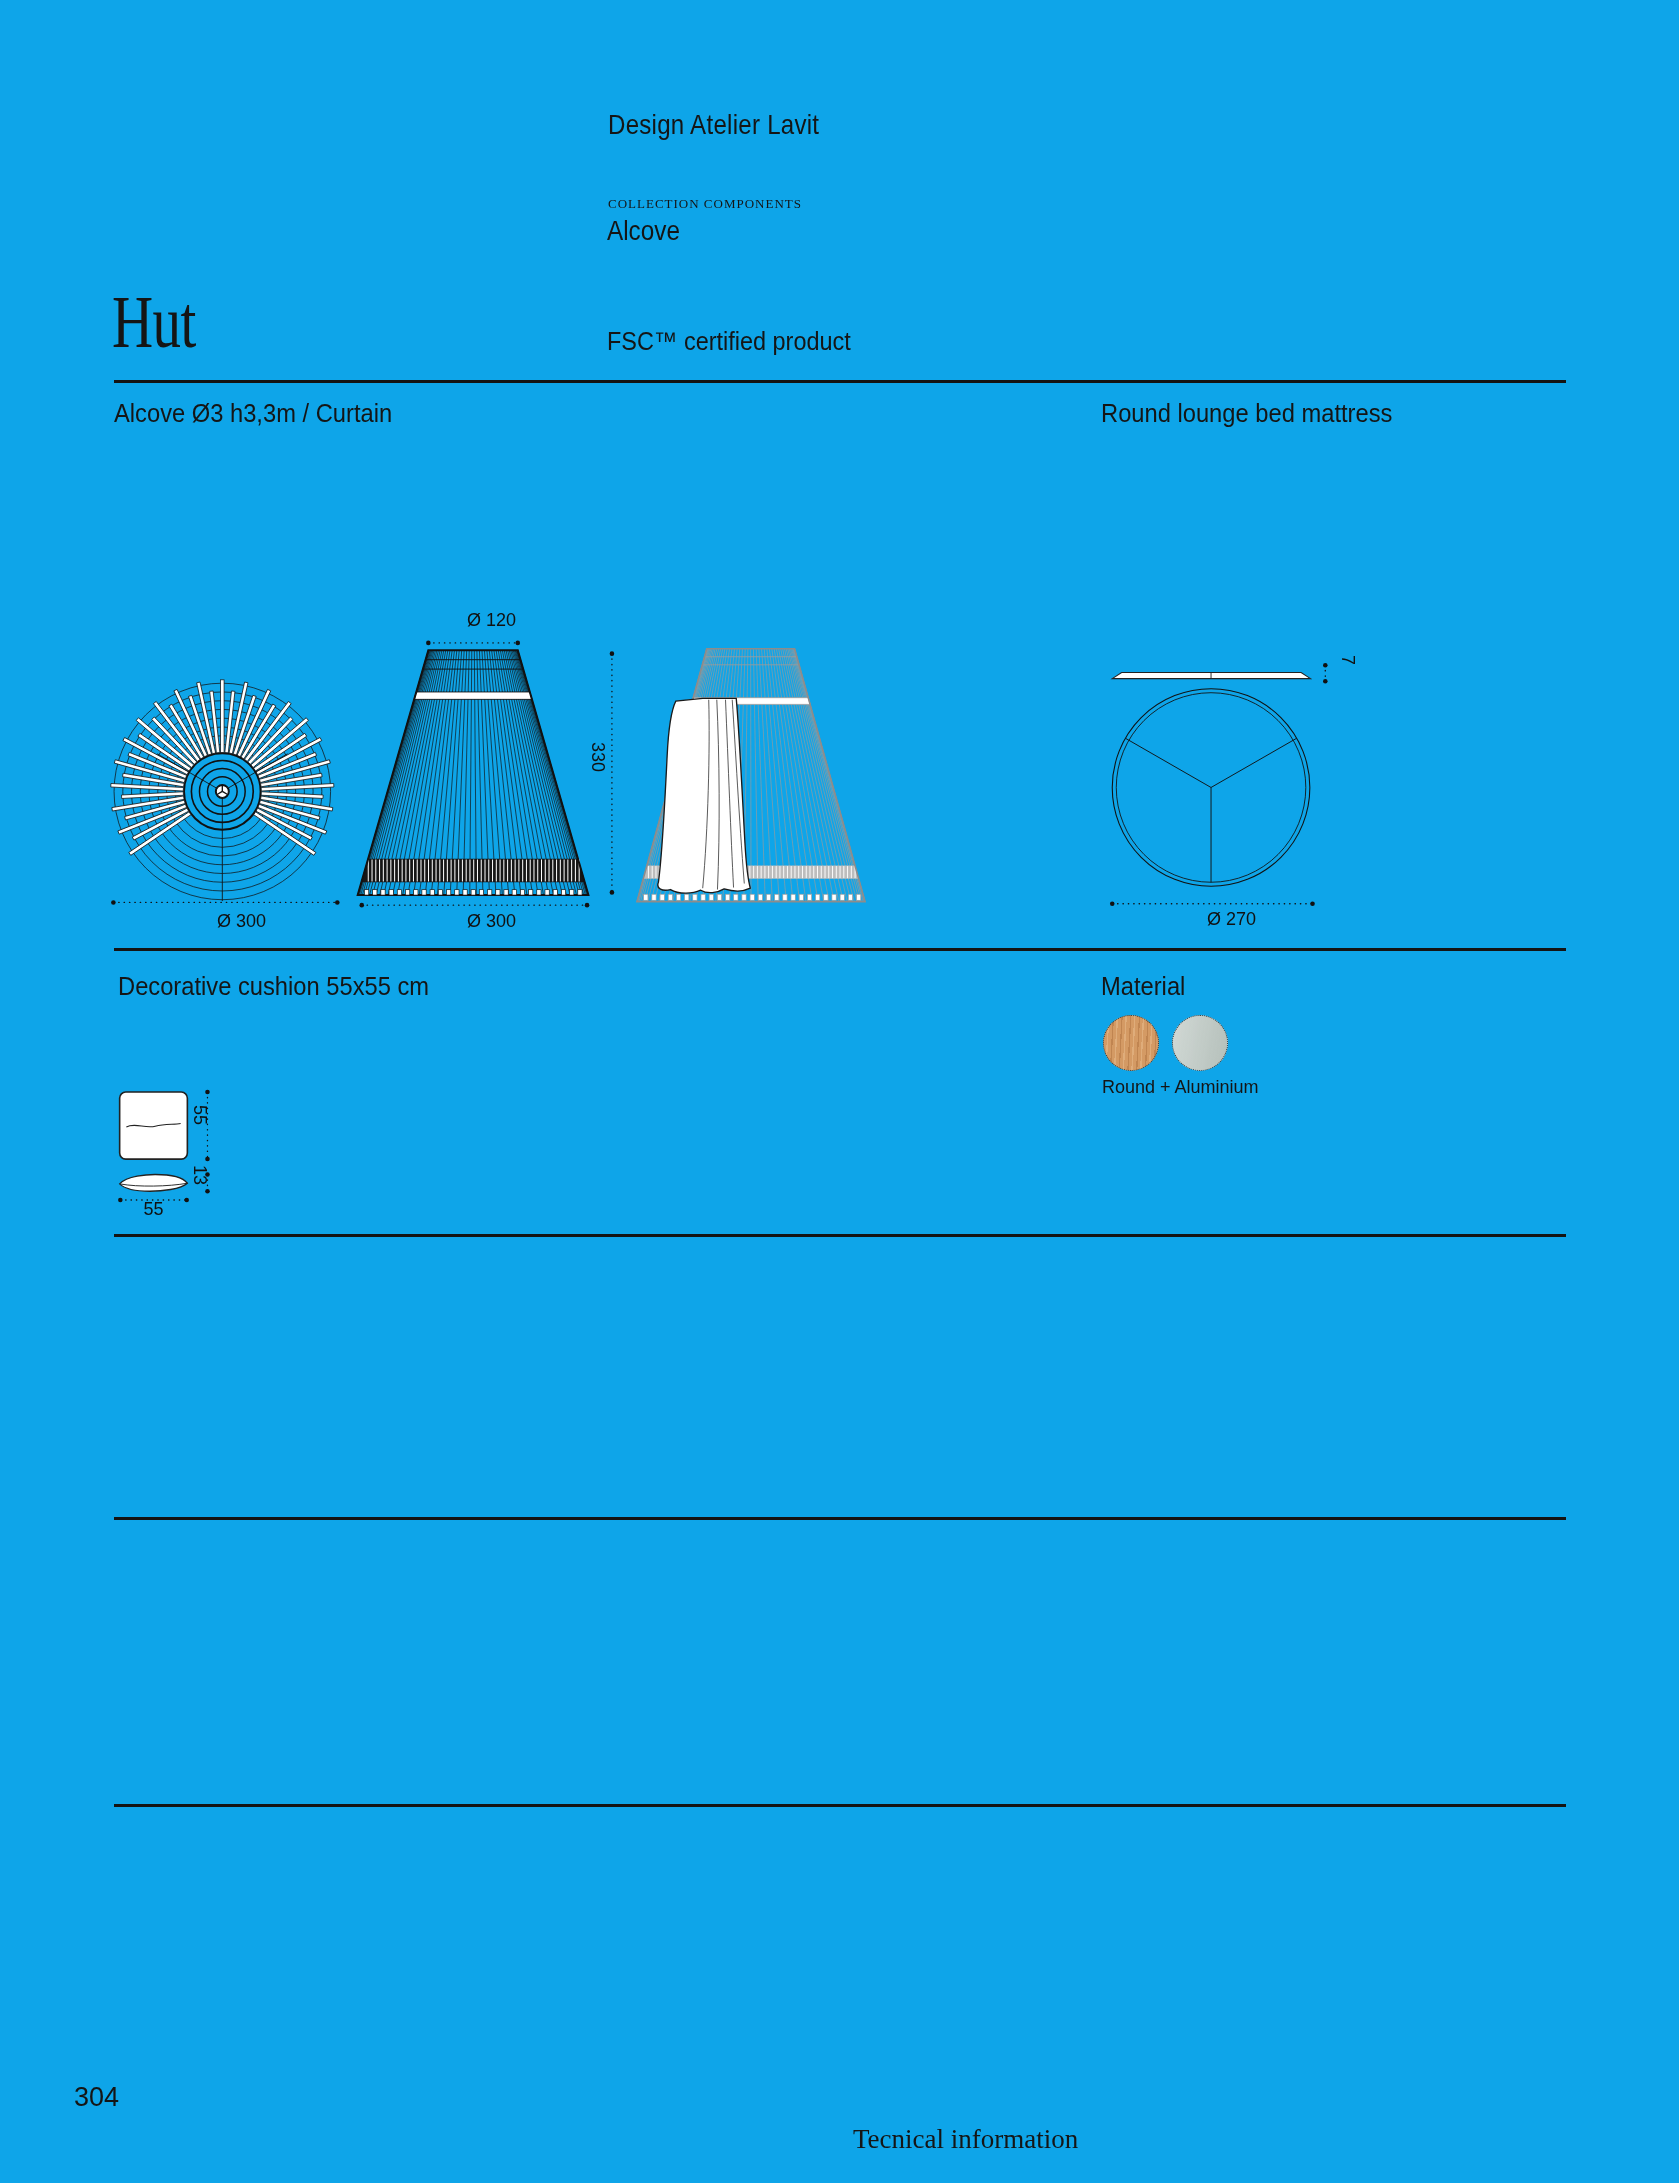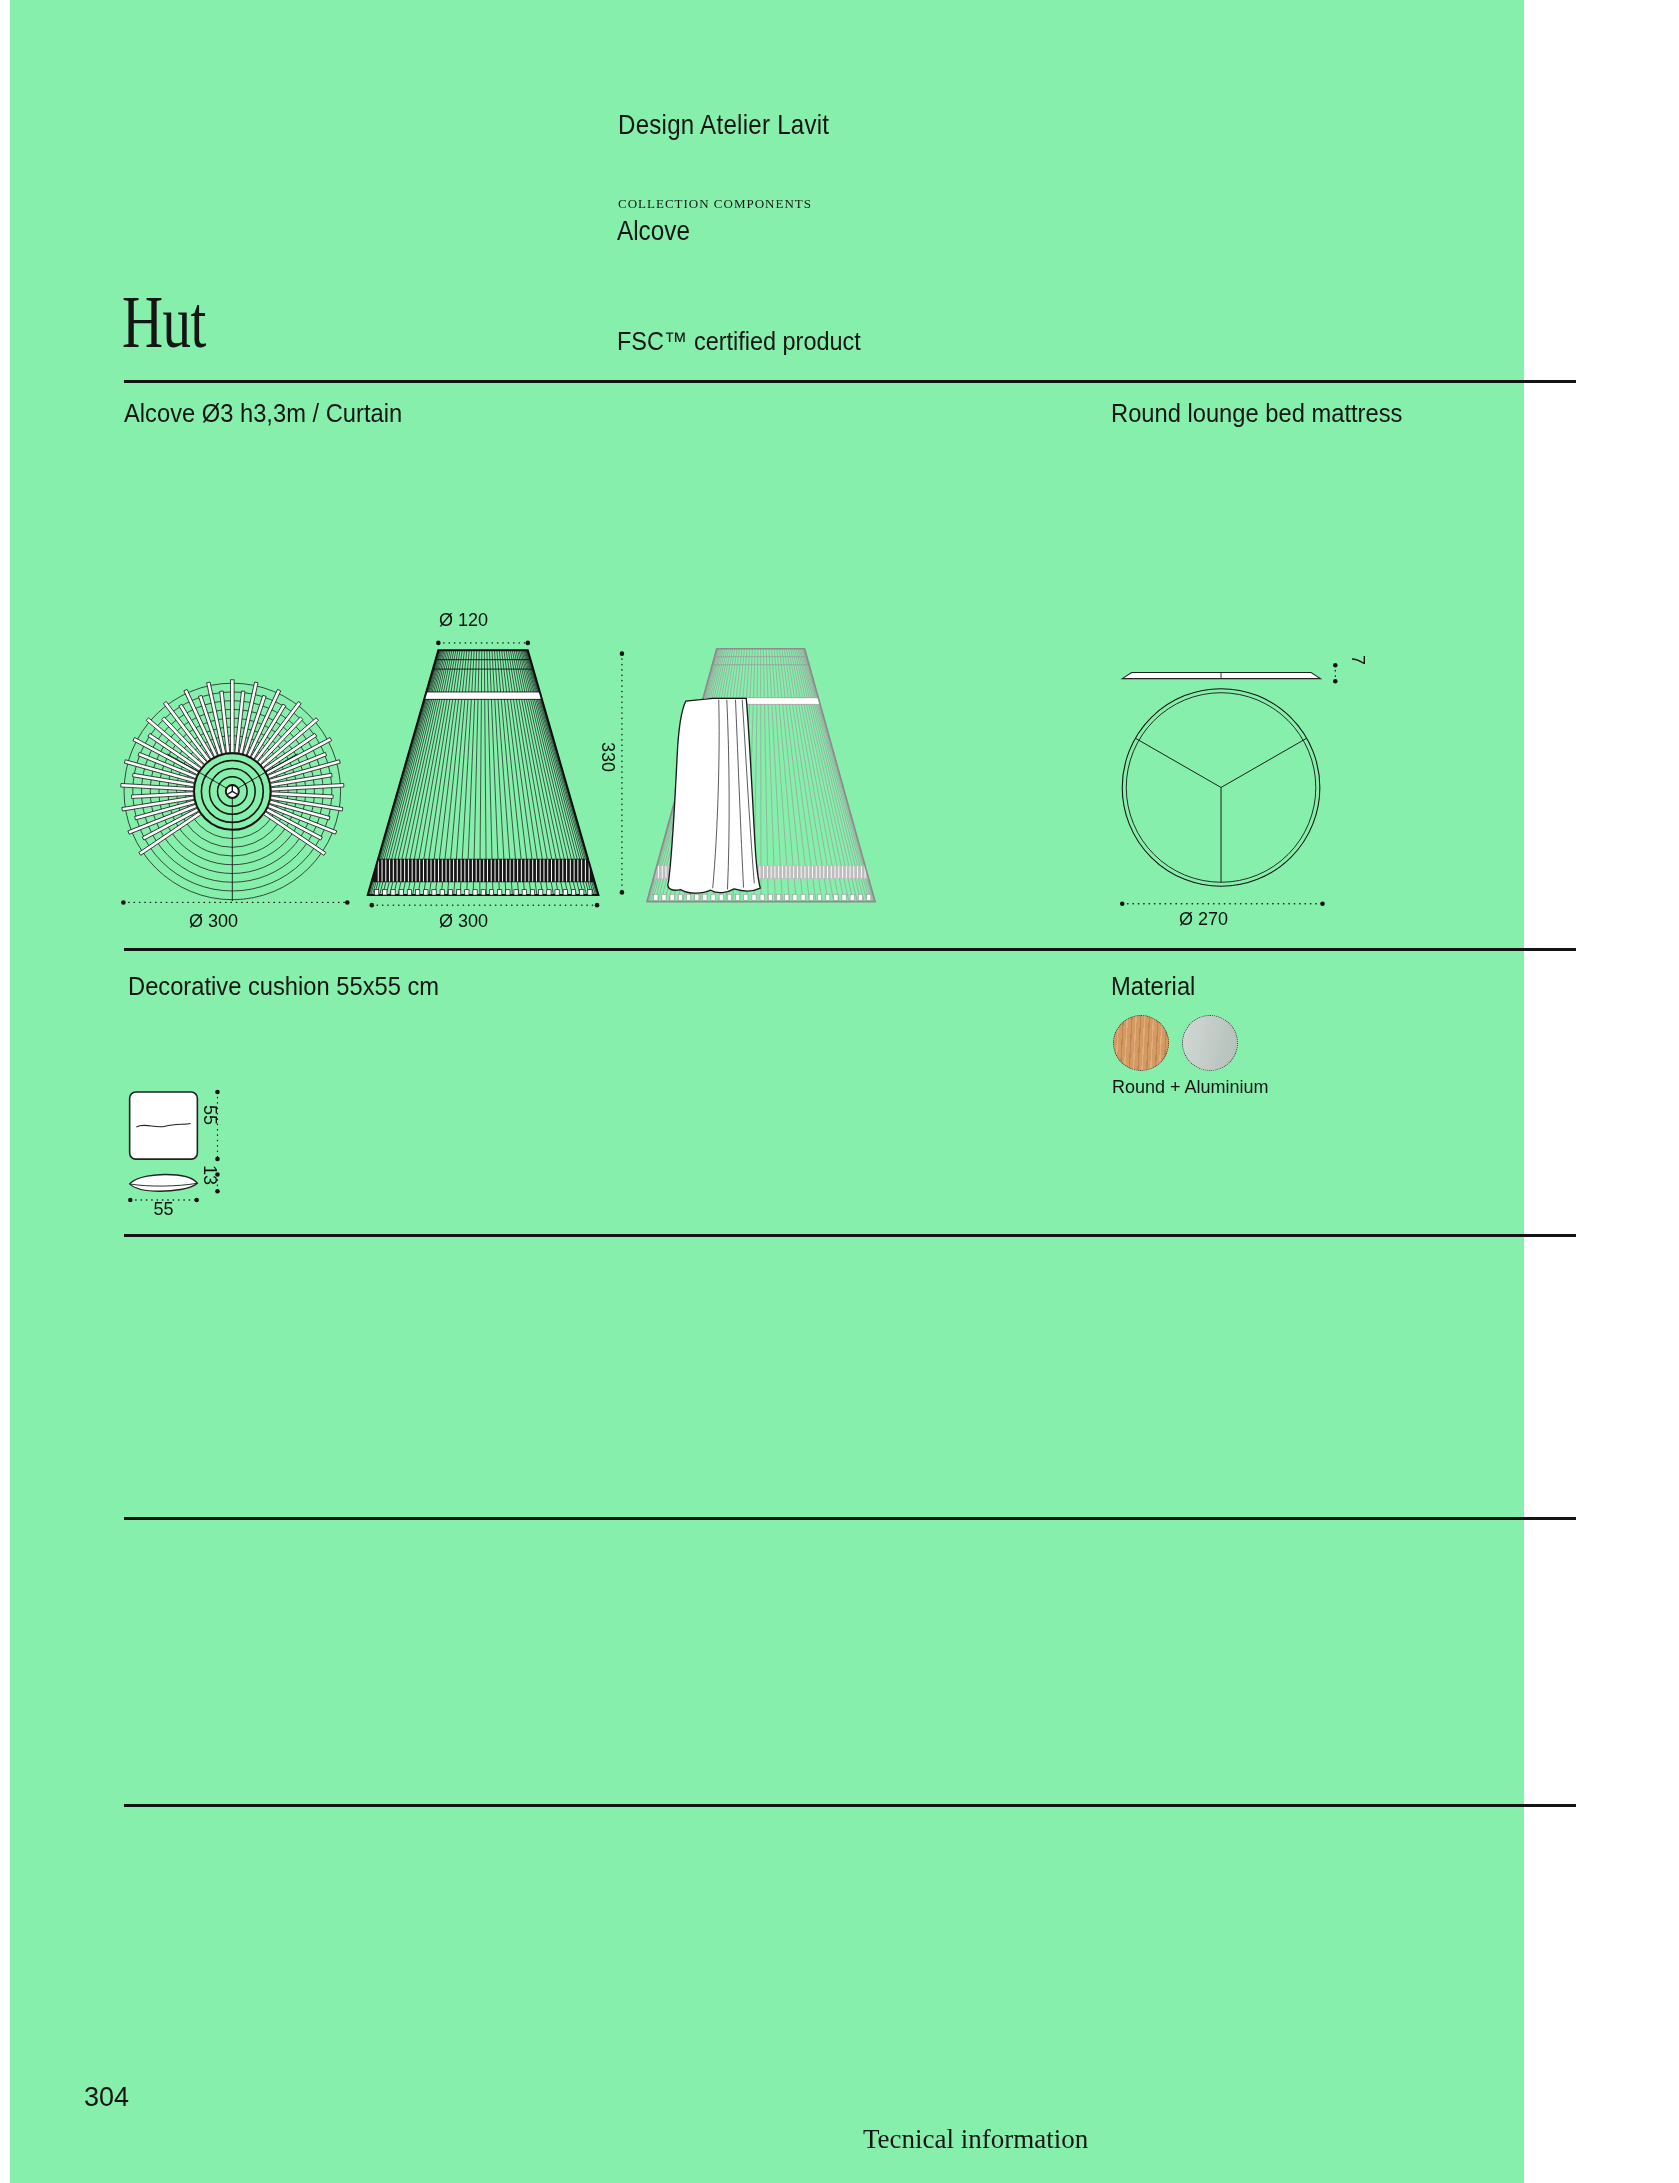--- a/index.html
+++ b/index.html
@@ -2,21 +2,21 @@
 <html style="font-size:10.8px"><head>
 <meta charset="utf-8">
 <style>
   html,body{margin:0;padding:0;}
   body{
     width:1679px;height:2183px;background:#ffffff;position:relative;
     font-family:"Liberation Sans", sans-serif;color:#151515;
     -webkit-font-smoothing:antialiased;
   }
   .abs{position:absolute;}
-  .page{position:absolute;left:10px;top:0;width:1514px;height:2183px;background:#86efac;}
+  .page{position:absolute;left:0;top:0;width:1679px;height:2183px;background:#0ea5e9;}
 
   
   .designer{left:608px;top:109px;font-size:28px;letter-spacing:0.3px;
     transform:scaleX(.86);transform-origin:left top;white-space:nowrap;}
   .collection-label{left:608px;top:196px;font-family:"Liberation Serif",serif;
     font-size:13px;letter-spacing:1px;white-space:nowrap;}
   .collection-name{left:607px;top:216px;font-size:27px;
     transform:scaleX(.9);transform-origin:left top;white-space:nowrap;}
   .product-title{left:112px;top:288px;font-family:"Liberation Serif",serif;
     font-size:73px;font-weight:normal;line-height:.95;margin:0;
@@ -38,21 +38,21 @@
   
   svg.drawing{position:absolute;pointer-events:none;}
   #svg-top{left:108px;top:677px;}
   #svg-front{left:351px;top:630px;}
   #svg-curtain{left:630px;top:642px;}
   #svg-mattress{left:1102px;top:645px;}
   #svg-cushion{left:108px;top:1082px;}
 
   
   .dim{font-size:18px;color:#111;white-space:nowrap;}
-  .dimc{text-align:left;width:87px;}
+  .dimc{text-align:right;width:87px;}
   .vdim{writing-mode:vertical-rl;}
   .d-120{left:429px;top:610px;}
   .d-330{left:587px;top:742px;}
   .d-300f{left:429px;top:911px;}
   .d-300t{left:179px;top:911px;}
   .d-270{left:1169px;top:909px;}
   .d-7{left:1337px;top:655px;}
   .d-55v{left:189px;top:1105px;}
   .d-13{left:189px;top:1165px;}
   .d-55h{left:132px;top:1199px;width:43px;text-align:center;}

